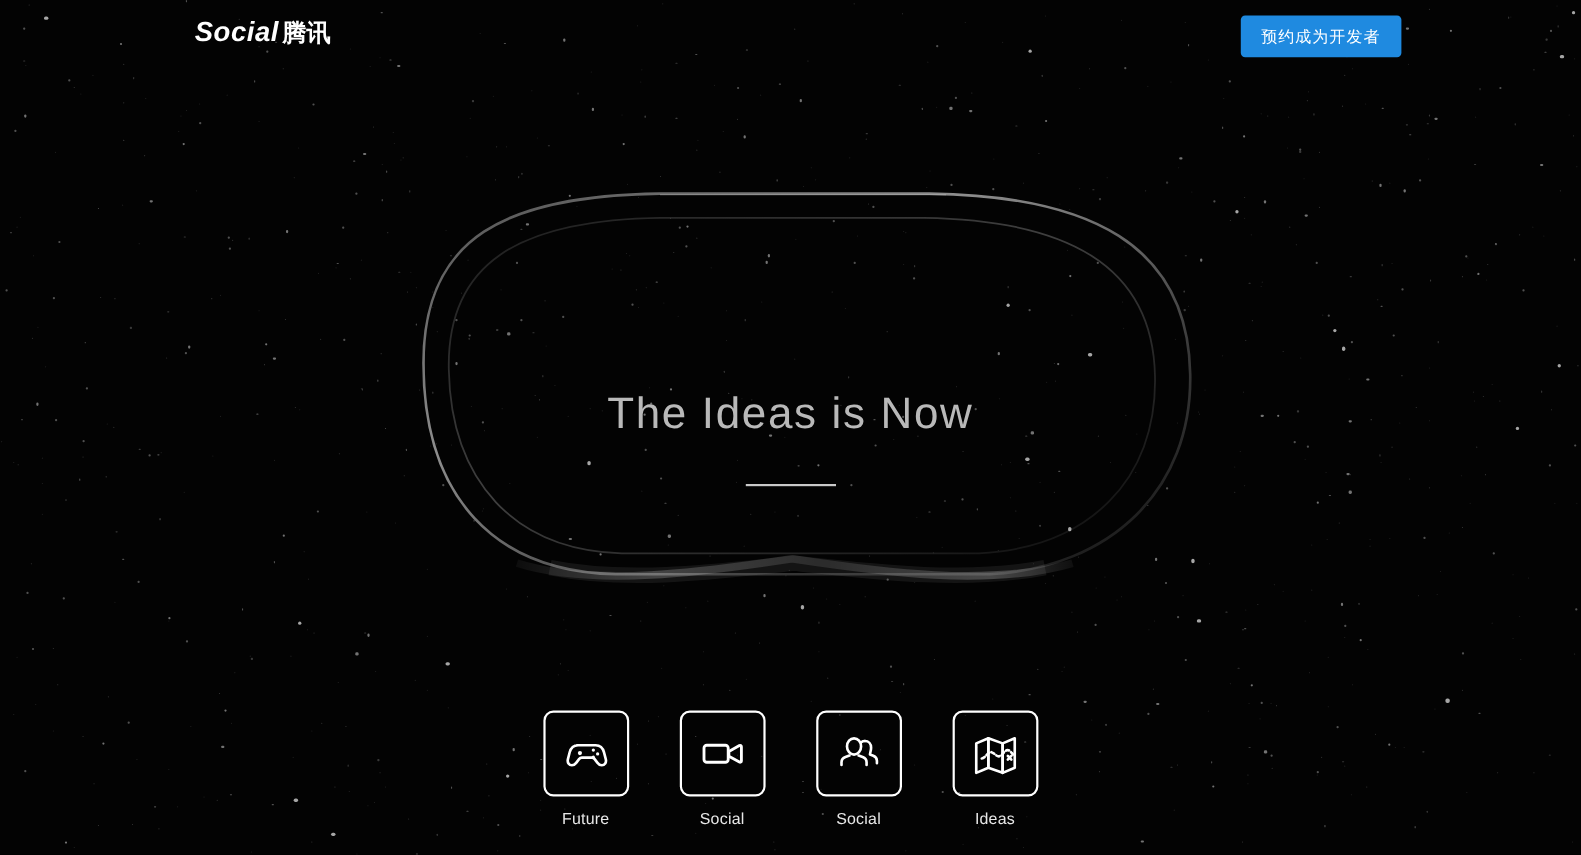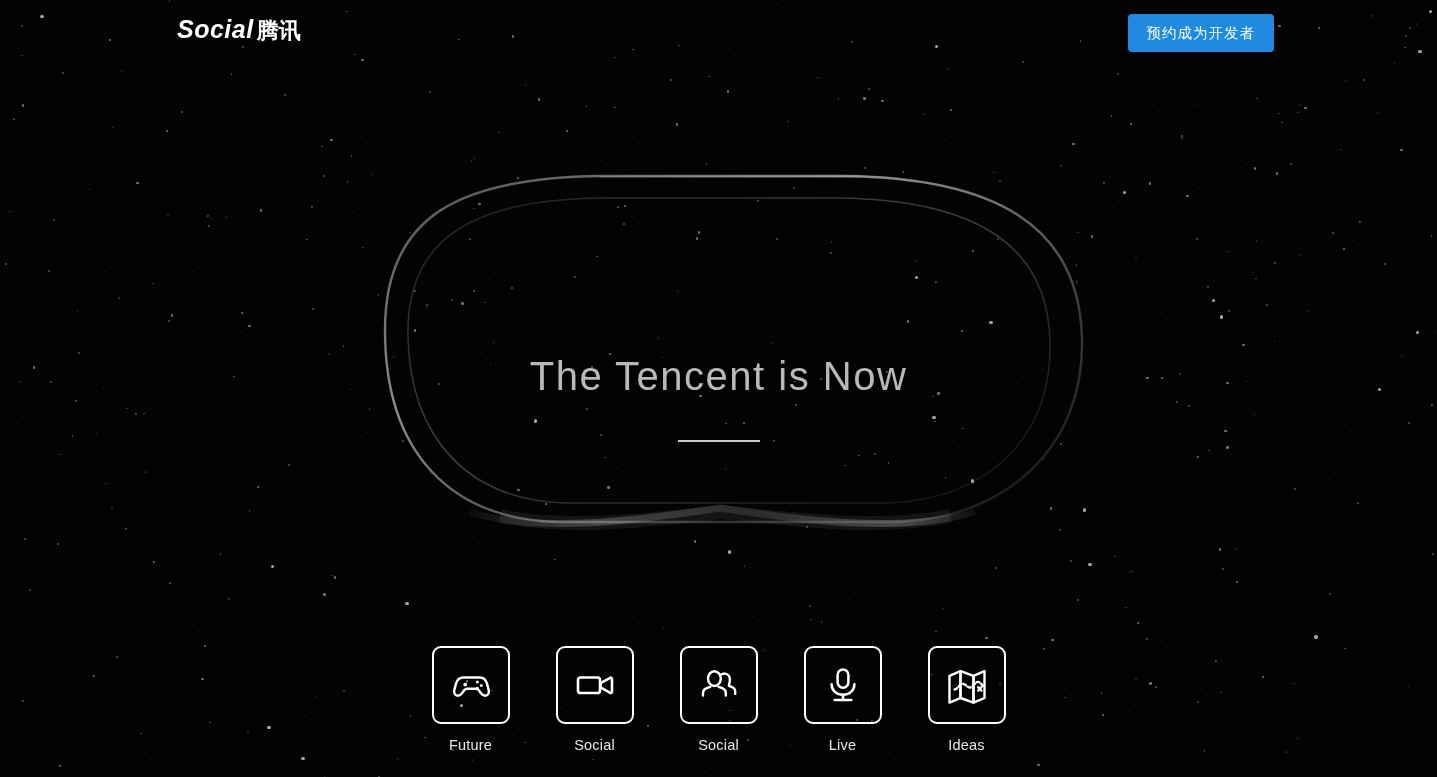--- a/index.html
+++ b/index.html
@@ -1121,21 +1121,21 @@
   </svg>
 
   <div id="header">
     <div id="logo">
       <span>Social</span><span class="cn">腾讯</span>
     </div>
     <button id="cta-button">预约成为开发者</button>
   </div>
 
   <div id="hero">
-    <div id="hero-en">The Tencent is Now</div>
+    <div id="hero-en">The Ideas is Now</div>
     <div id="hero-divider"></div>
   </div>
 
   <div id="icon-row">
       <div class="icon-item">
         <div class="icon-box">
           <svg width="46" height="46" viewBox="0 0 46 46" fill="none" stroke="#fff" stroke-width="2.4" stroke-linecap="round" stroke-linejoin="round">
             <path d="M14.5 15.5h17c3.8 0 6.6 2.6 7.6 6.4l1.6 6.2c.8 3.2-1 5.6-3.6 5.6-1.7 0-2.9-.9-3.9-2.2l-2.6-3.4c-.7-.9-1.5-1.3-2.6-1.3h-9c-1.1 0-1.9.4-2.6 1.3l-2.6 3.4c-1 1.3-2.2 2.2-3.9 2.2-2.6 0-4.4-2.4-3.6-5.6l1.6-6.2c1-3.8 3.8-6.4 7.6-6.4z"></path>
             <circle cx="17.2" cy="22.6" r="1.9" fill="#fff" stroke="none"></circle>
             <circle cx="29.4" cy="19.9" r="1.5" fill="#fff" stroke="none"></circle>
@@ -1161,31 +1161,20 @@
             <path d="M7 33.5v-2.6c0-2.4 1.4-3.9 3.6-4.7l3.6-1.3"></path>
             <path d="M29.8 33.5v-2.6c0-2.4-1.4-3.9-3.6-4.7l-3.6-1.3"></path>
             <path d="M28.3 11.6c3.3 0 5.6 2.6 5.6 6.1 0 2.8-1 4.6-1 6.2l3 1.1c2 .8 3.3 2.2 3.3 4.5v2.4"></path>
             <path d="M28.3 11.6c-1.3 0-2.5.4-3.4 1.1"></path>
           </svg>
         </div>
         <div class="icon-label">Social</div>
       </div>
       <div class="icon-item">
         <div class="icon-box">
-          <svg width="46" height="46" viewBox="0 0 46 46" fill="none" stroke="#fff" stroke-width="2.5" stroke-linecap="round" stroke-linejoin="round">
-            <rect x="17.6" y="7.5" width="10.8" height="18.2" rx="5.4"></rect>
-            <path d="M11.6 22.2c0 6.3 5 10.6 11.4 10.6s11.4-4.3 11.4-10.6"></path>
-            <path d="M23 32.8v5.3"></path>
-            <path d="M14.6 38.1h16.8"></path>
-          </svg>
-        </div>
-        <div class="icon-label">Live</div>
-      </div>
-      <div class="icon-item">
-        <div class="icon-box">
           <svg width="46" height="46" viewBox="0 0 46 46" fill="none" stroke="#fff" stroke-width="2.4" stroke-linecap="round" stroke-linejoin="round">
             <path d="M5.5 13.8l11-4.6v26.8l-11 4.6z"></path>
             <path d="M16.5 9.2l13 4.6v26.8l-13-4.6z"></path>
             <path d="M29.5 13.8l11-4.6v26.8l-11 4.6z"></path>
             <path d="M10.5 27.5c3-0.3 4.6-4.6 7.4-5.6 3.2-1.1 5.4 4.3 8.6 3.6 3.2-.7 4.2-5.4 7.4-5.6 2.2-.1 3.4 2.4 5 4" stroke-dasharray="3 2.4"></path>
             <path d="M34.2 25.2l3.2 3.4M37.4 25.2l-3.2 3.4"></path>
           </svg>
         </div>
         <div class="icon-label">Ideas</div>
       </div>

